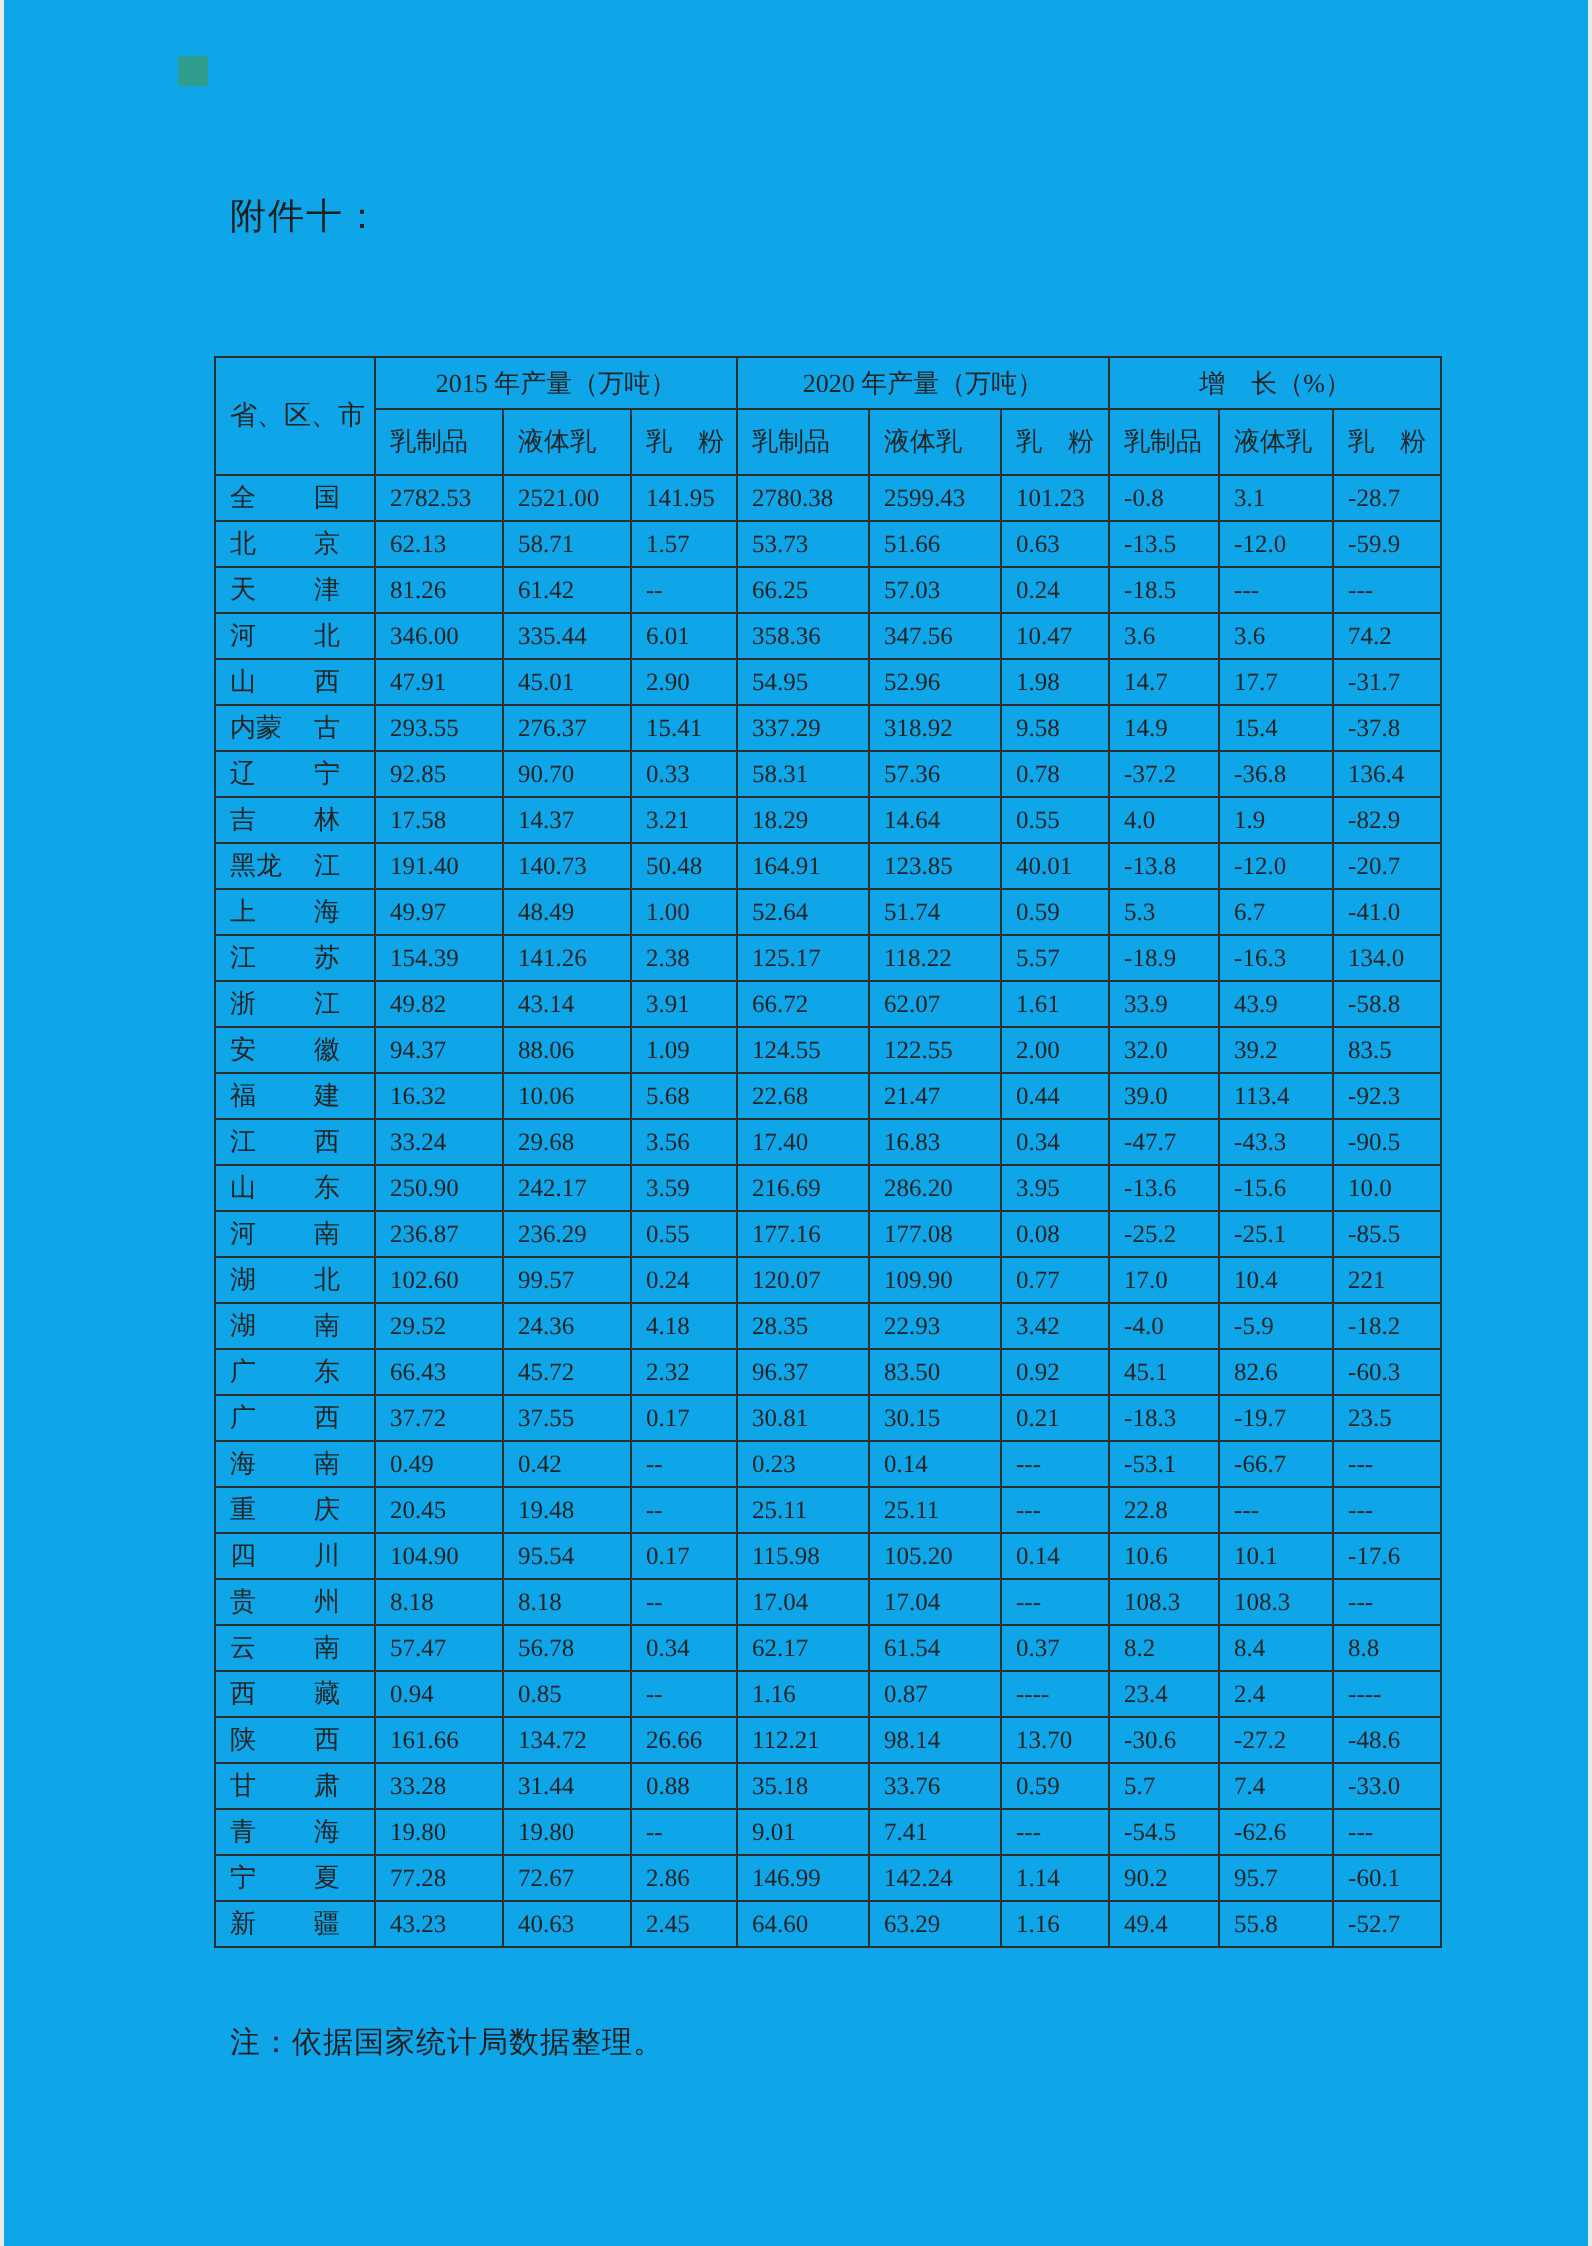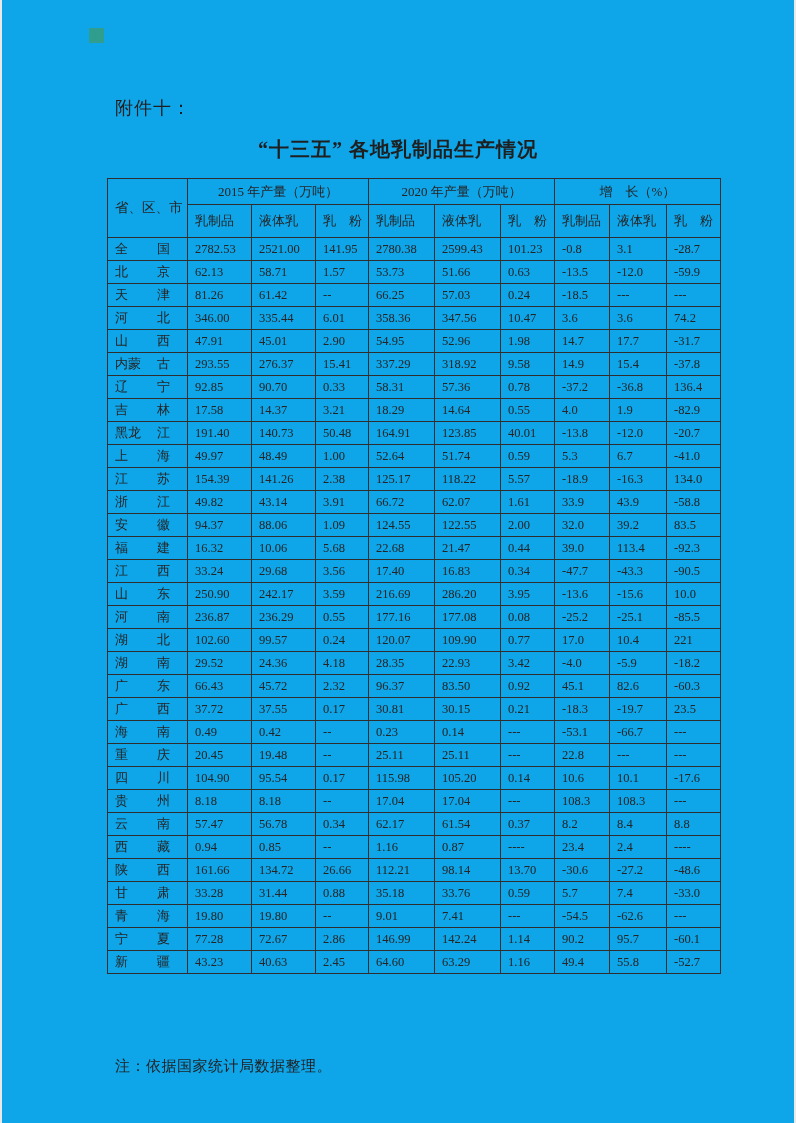--- a/index.html
+++ b/index.html
@@ -78,36 +78,35 @@
   }
   .region-inner {
     display: inline-flex;
     justify-content: space-between;
     width: 55px;
     font-size: 13px;
   }
   .doc-note {
     position: absolute;
     left: 113px;
-    top: 1057px;
+    top: 1012px;
     font-size: 15px;
     letter-spacing: 0.5px;
     font-family: Liberation Mono, monospace;
   }
 </style>
 </head>
 <body>
 
 <div class="sheet">
 
   <div class="accent-square" style="background: rgb(47, 158, 143);"></div>
 
   <div class="attachment-label">附件十：</div>
 
-  <div class="doc-title">“十三五” 各地乳制品生产情况</div>
 
   <table class="prod-table">
     <colgroup>
       <col style="width:80px">
       <col style="width:64px">
         <col style="width:64px">
         <col style="width:53px">
       <col style="width:66px">
         <col style="width:66px">
         <col style="width:54px">

